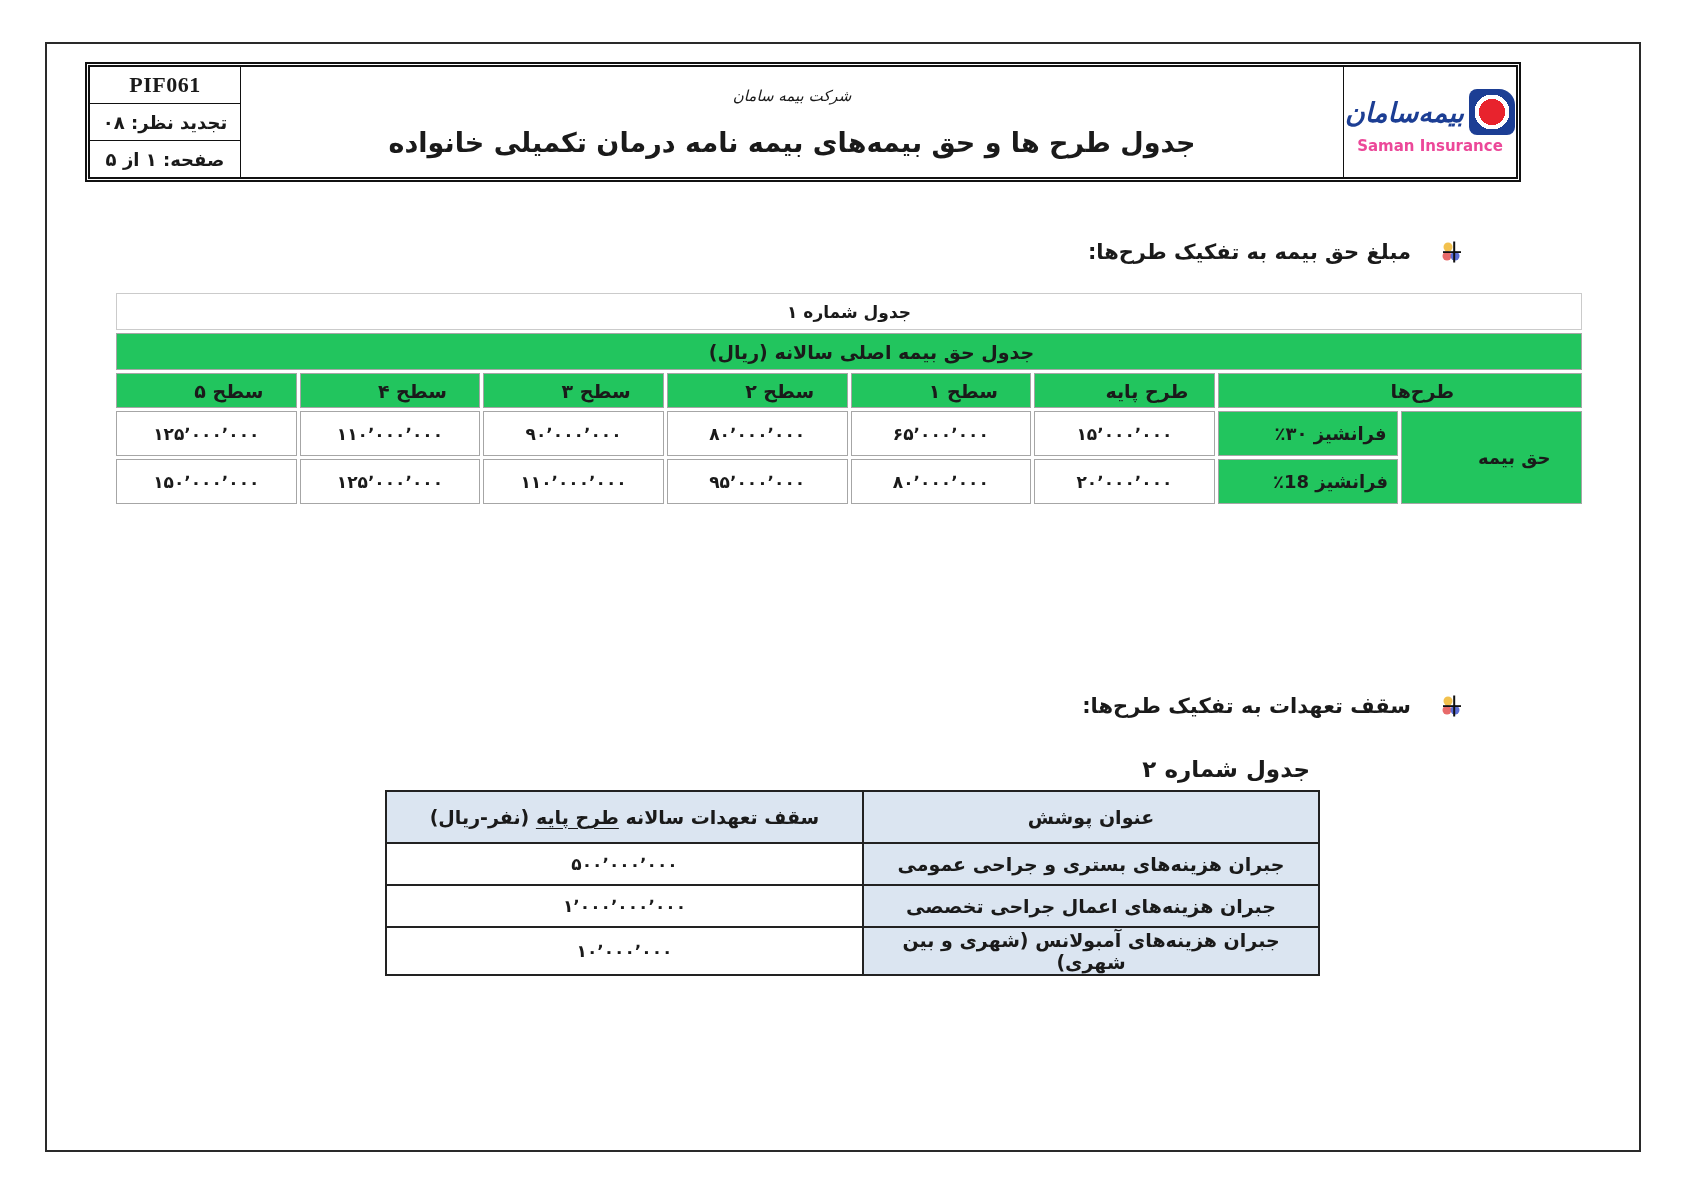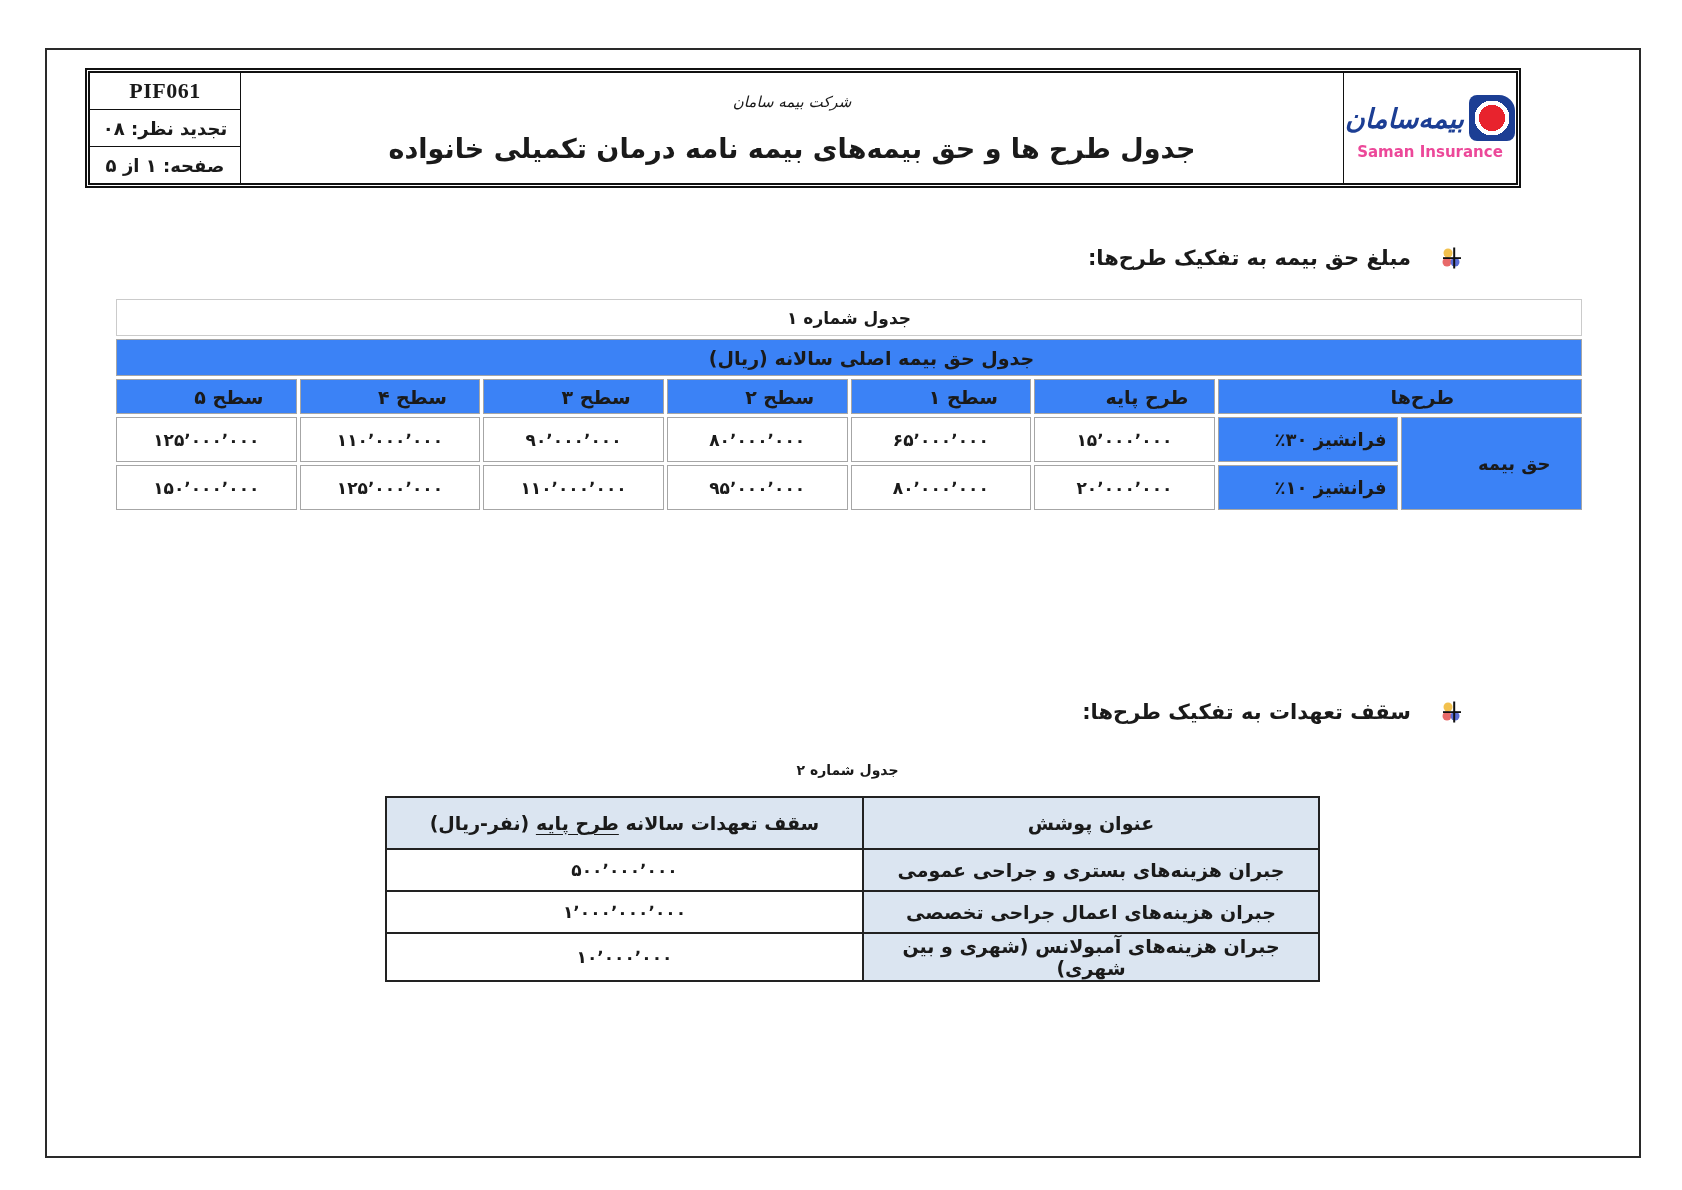--- a/index.html
+++ b/index.html
@@ -1,21 +1,21 @@
 <!DOCTYPE html>
 <html lang="fa"><head>
 <meta charset="utf-8">
 <style>
   html,body{margin:0;padding:0;}
   body{
     width:1682px;height:1190px;background:#ffffff;position:relative;
     font-family:"DejaVu Sans", sans-serif;color:#1a1a1a;
   }
   .page-frame{
-    position:absolute;left:45px;top:48px;width:1592px;height:1106px;
+    position:absolute;left:45px;top:42px;width:1592px;height:1106px;
     border:2px solid #2a2a2a;background:#fff;
   }
   
   .header-box{
     position:absolute;left:38px;top:18px;width:1436px;height:120px;
     border:5px double #111;display:flex;flex-direction:row;box-sizing:border-box;background:#fff;
   }
   .info-col{width:150px;display:flex;flex-direction:column;border-left:none;border-right:1px solid #111;}
   .info-cell{flex:1;display:flex;align-items:center;justify-content:center;border-bottom:1px solid #111;
     font-weight:bold;font-size:18px;direction:rtl;}
@@ -32,32 +32,32 @@
   .logo-en{color:#ec4899;font-size:15px;font-weight:bold;margin-top:2px;}
   
   .section-head{position:absolute;display:flex;direction:rtl;align-items:center;gap:30px;}
   .section-head .txt{font-size:21px;font-weight:bold;}
   .bullet{width:22px;height:22px;flex:0 0 auto;}
   
   .t1-wrap{position:absolute;top:246px;left:66px;width:1472px;}
   table.t1{width:100%;border-spacing:3px;direction:rtl;table-layout:fixed;}
   table.t1 td{border:1px solid #a6a6a6;text-align:center;vertical-align:middle;background:#fff;}
   table.t1 td.cap{border:1px solid #cbcbcb;height:33px;font-size:17px;font-weight:600;}
-  table.t1 td.blue{background:#3b82f6;padding-left:46px;}
+  table.t1 td.blue{background:#22c55e;padding-left:46px;}
   table.t1 td.ttl{height:33px;font-size:19px;font-weight:bold;}
   table.t1 td.hdr{height:31px;font-size:19px;font-weight:bold;}
   table.t1 td.val{height:41px;font-size:17px;font-weight:bold;}
   table.t1 td.lbl{font-size:18px;font-weight:bold;}
   table.t1 td.grp{font-size:18px;font-weight:bold;}
   
   .note{position:absolute;top:588px;right:10px;left:100px;text-align:right;direction:rtl;font-size:19px;}
   .note b{font-weight:bold;}
   
-  .t2-caption{position:absolute;top:712px;left:338px;width:925px;text-align:center;direction:rtl;
-    font-size:14px;font-weight:600;}
+  .t2-caption{position:absolute;top:712px;left:338px;width:925px;direction:rtl;
+    font-size:23px;font-weight:600;}
   .t2-wrap{position:absolute;top:746px;left:338px;width:925px;}
   table.t2{width:100%;border-collapse:collapse;direction:rtl;table-layout:fixed;}
   table.t2 td{border:2px solid #222;text-align:center;vertical-align:middle;}
   table.t2 td.blue{background:#dbe5f1;}
   table.t2 td.h{height:48px;font-size:19px;font-weight:bold;}
   table.t2 td.t{height:38px;font-size:19px;font-weight:bold;}
   table.t2 td.v{height:38px;font-size:17px;font-weight:bold;background:#fff;}
   .u{text-decoration:underline;text-underline-offset:4px;}
 </style>
 </head>
@@ -117,21 +117,21 @@
         <td class="blue grp" rowspan="2" style="width:100px;">حق بیمه</td>
         <td class="blue lbl val">فرانشیز ۳۰٪</td>
         <td class="val">۱۵٬۰۰۰٬۰۰۰</td>
         <td class="val">۶۵٬۰۰۰٬۰۰۰</td>
         <td class="val">۸۰٬۰۰۰٬۰۰۰</td>
         <td class="val">۹۰٬۰۰۰٬۰۰۰</td>
         <td class="val">۱۱۰٬۰۰۰٬۰۰۰</td>
         <td class="val">۱۲۵٬۰۰۰٬۰۰۰</td>
       </tr>
       <tr>
-        <td class="blue lbl val">فرانشیز ۱۰٪</td>
+        <td class="blue lbl val">فرانشیز 18٪</td>
         <td class="val">۲۰٬۰۰۰٬۰۰۰</td>
         <td class="val">۸۰٬۰۰۰٬۰۰۰</td>
         <td class="val">۹۵٬۰۰۰٬۰۰۰</td>
         <td class="val">۱۱۰٬۰۰۰٬۰۰۰</td>
         <td class="val">۱۲۵٬۰۰۰٬۰۰۰</td>
         <td class="val">۱۵۰٬۰۰۰٬۰۰۰</td>
       </tr>
     </tbody>
       </table>
   </div>

